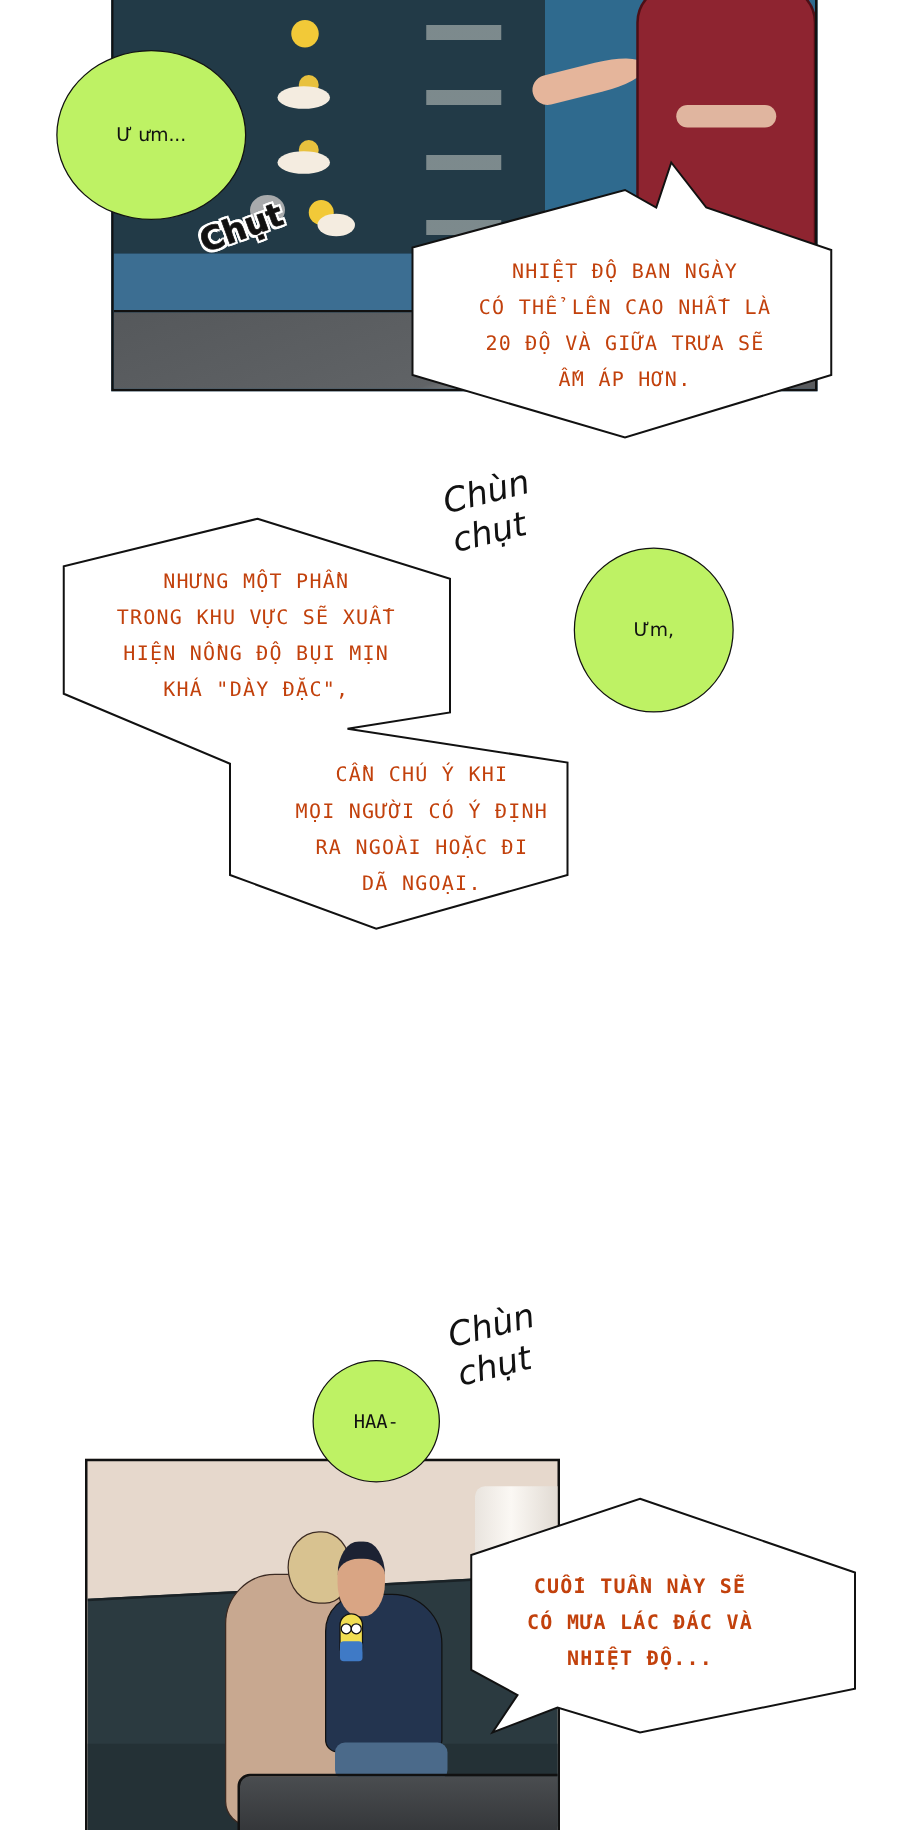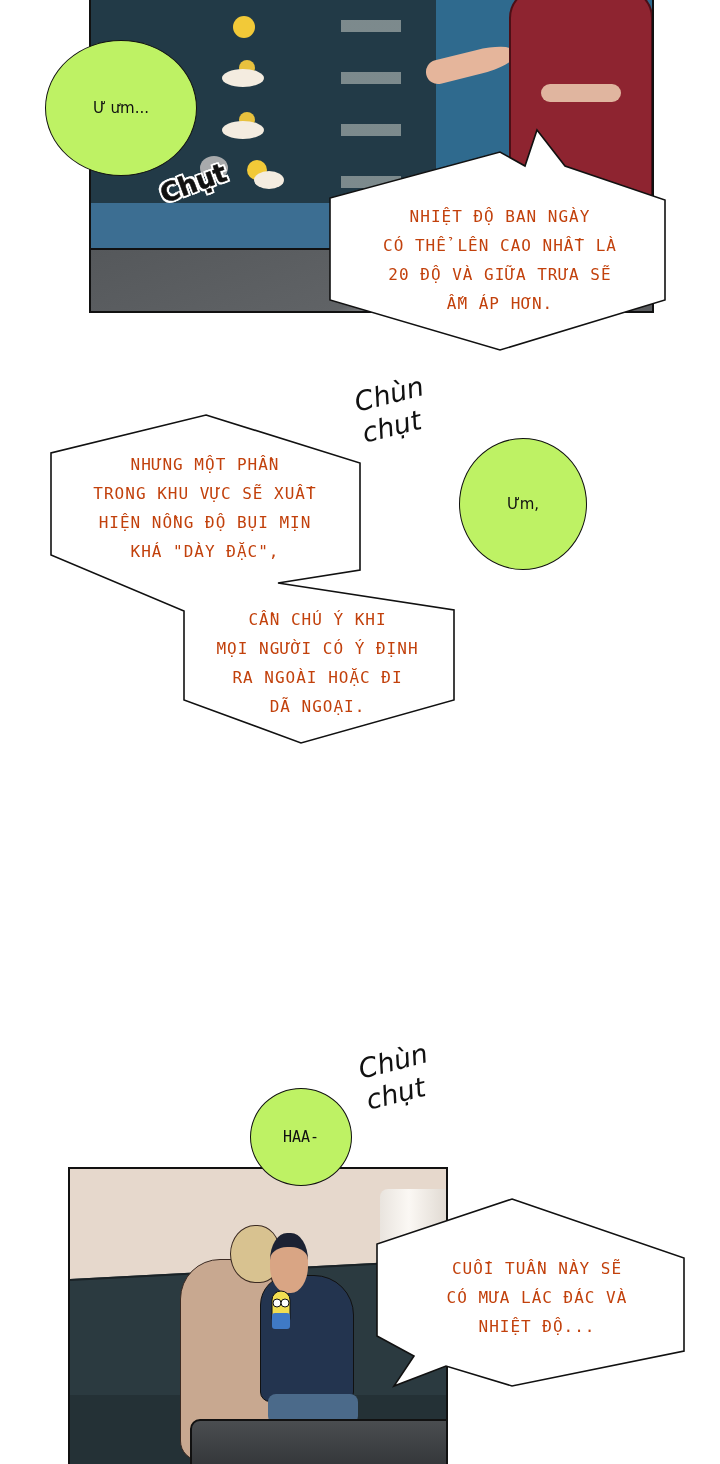--- a/index.html
+++ b/index.html
@@ -70,21 +70,21 @@
   <span>Ưm,</span>
 </div>
 
 <svg style="left:48px;top:410px;" width="420" height="340">
   <polygon points="158,5 312,53 312,160 230,173 406,200 406,290 253,333 136,290 136,201 3,145 3,43" fill="#fff" stroke="#111" stroke-width="1.6"></polygon>
 </svg>
 <div class="bubble-text" style="left:55px;top:450px;width:300px;">NHƯNG MỘT PHẦN
 TRONG KHU VỰC SẼ XUẤT
 HIỆN NỒNG ĐỘ BỤI MỊN
 KHÁ "DÀY ĐẶC",</div>
-<div class="bubble-text" style="left:185px;top:605px;width:265px;">CẦN CHÚ Ý KHI
+<div class="bubble-text" style="left:185px;top:605px;width:265px;padding-left:20px;">CẦN CHÚ Ý KHI
 MỌI NGƯỜI CÓ Ý ĐỊNH
 RA NGOÀI HOẶC ĐI
 DÃ NGOẠI.</div>
 
 <div class="sfx" style="left:362px;top:1045px;white-space:pre-line;">Chùn
 chụt</div>
 
 <div class="panel" style="left:68px;top:1167px;width:380px;height:300px;background:#e6d8cc;">
 
   <div class="abs" style="left:310px;top:20px;width:72px;height:60px;background:linear-gradient(90deg,#e9e4de,#fbf8f4 40%,#ddd6ce);border-radius:8px 0 0 0;"></div>
@@ -110,15 +110,15 @@
   <div class="abs" style="left:120px;top:250px;width:270px;height:60px;background:linear-gradient(180deg,#4a4d50,#2d2f32);border:2px solid #111;border-radius:10px 10px 0 0;"></div>
 </div>
 
 <div class="round" style="left:250px;top:1088px;width:102px;height:98px;">
   <span style="font-family:'DejaVu Sans Mono',monospace;">HAA-</span>
 </div>
 
 <svg style="left:374px;top:1196px;" width="315" height="200">
   <polygon points="138,3 310,62 310,155 138,190 72,170 20,190 40,160 3,140 3,48" fill="#fff" stroke="#111" stroke-width="1.6"></polygon>
 </svg>
-<div class="bubble-text" style="left:392px;top:1254px;width:290px;">CUỐI TUẦN NÀY SẼ
+<div class="bubble-text" style="left:367px;top:1254px;width:290px;font-weight:bold;">CUỐI TUẦN NÀY SẼ
 CÓ MƯA LÁC ĐÁC VÀ
 NHIỆT ĐỘ...</div>
 
 </body></html>

